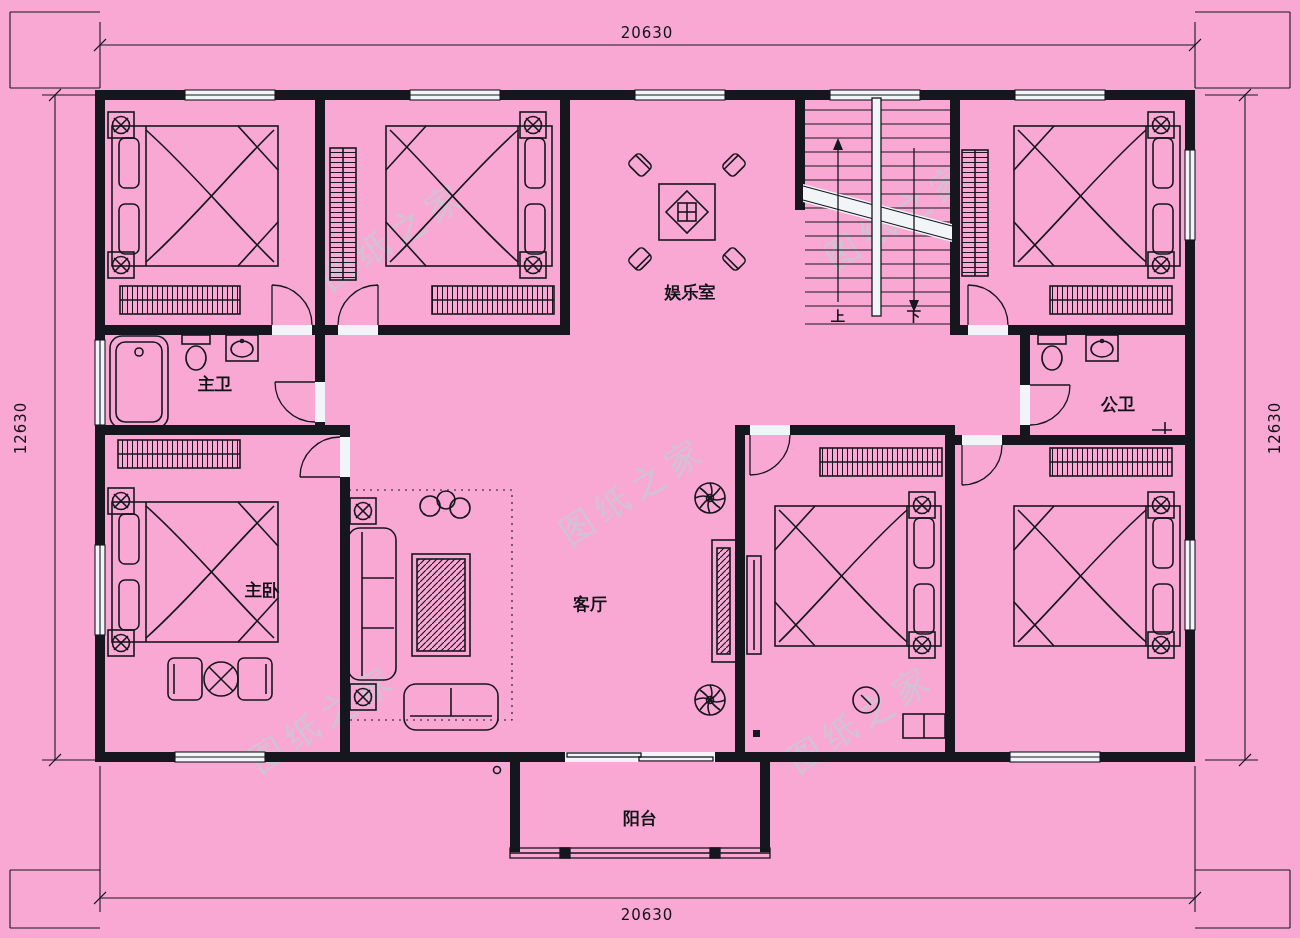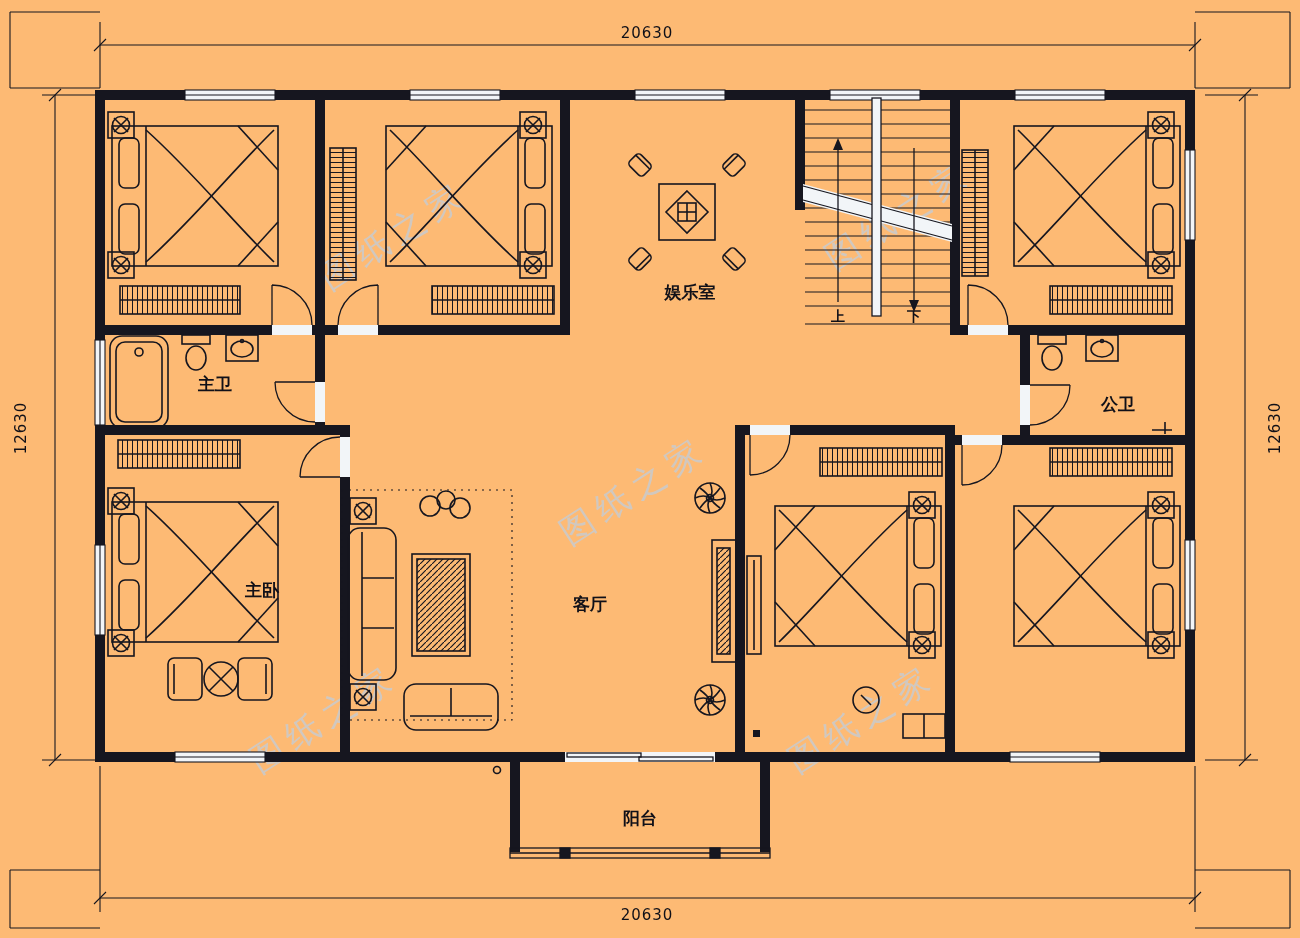--- a/index.html
+++ b/index.html
@@ -1,16 +1,16 @@
 <!DOCTYPE html>
 <html><head>
 <meta charset="utf-8">
 <style>
   html,body{margin:0;padding:0;background:#f2f5f8;}
-  .stage{position:relative;width:1300px;height:938px;background:#fdba74;overflow:hidden;
+  .stage{position:relative;width:1300px;height:938px;background:#f9a8d4;overflow:hidden;
          font-family:"DejaVu Sans","Liberation Sans",sans-serif;}
   svg{display:block;}
   .thin{stroke:#16161f;fill:none;stroke-width:1.1;}
   .s{stroke:#16161f;fill:none;stroke-width:1.6;}
   .w13{stroke:#16161f;fill:none;stroke-width:1.3;}
   .wall{fill:#16161f;stroke:none;}
   .gap{fill:#f2f5f8;stroke:none;}
   .fillink{fill:#16161f;stroke:none;}
   .lbl{font:bold 17px "DejaVu Sans","Liberation Sans",sans-serif;fill:#101018;}
   .slbl{font:bold 14px "DejaVu Sans","Liberation Sans",sans-serif;fill:#101018;}

